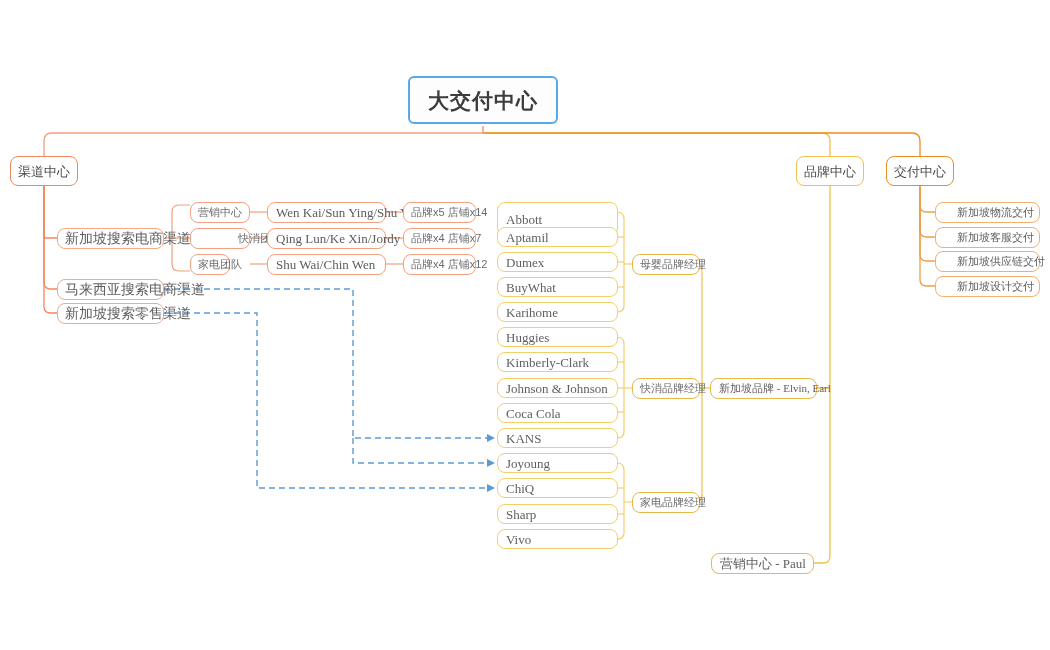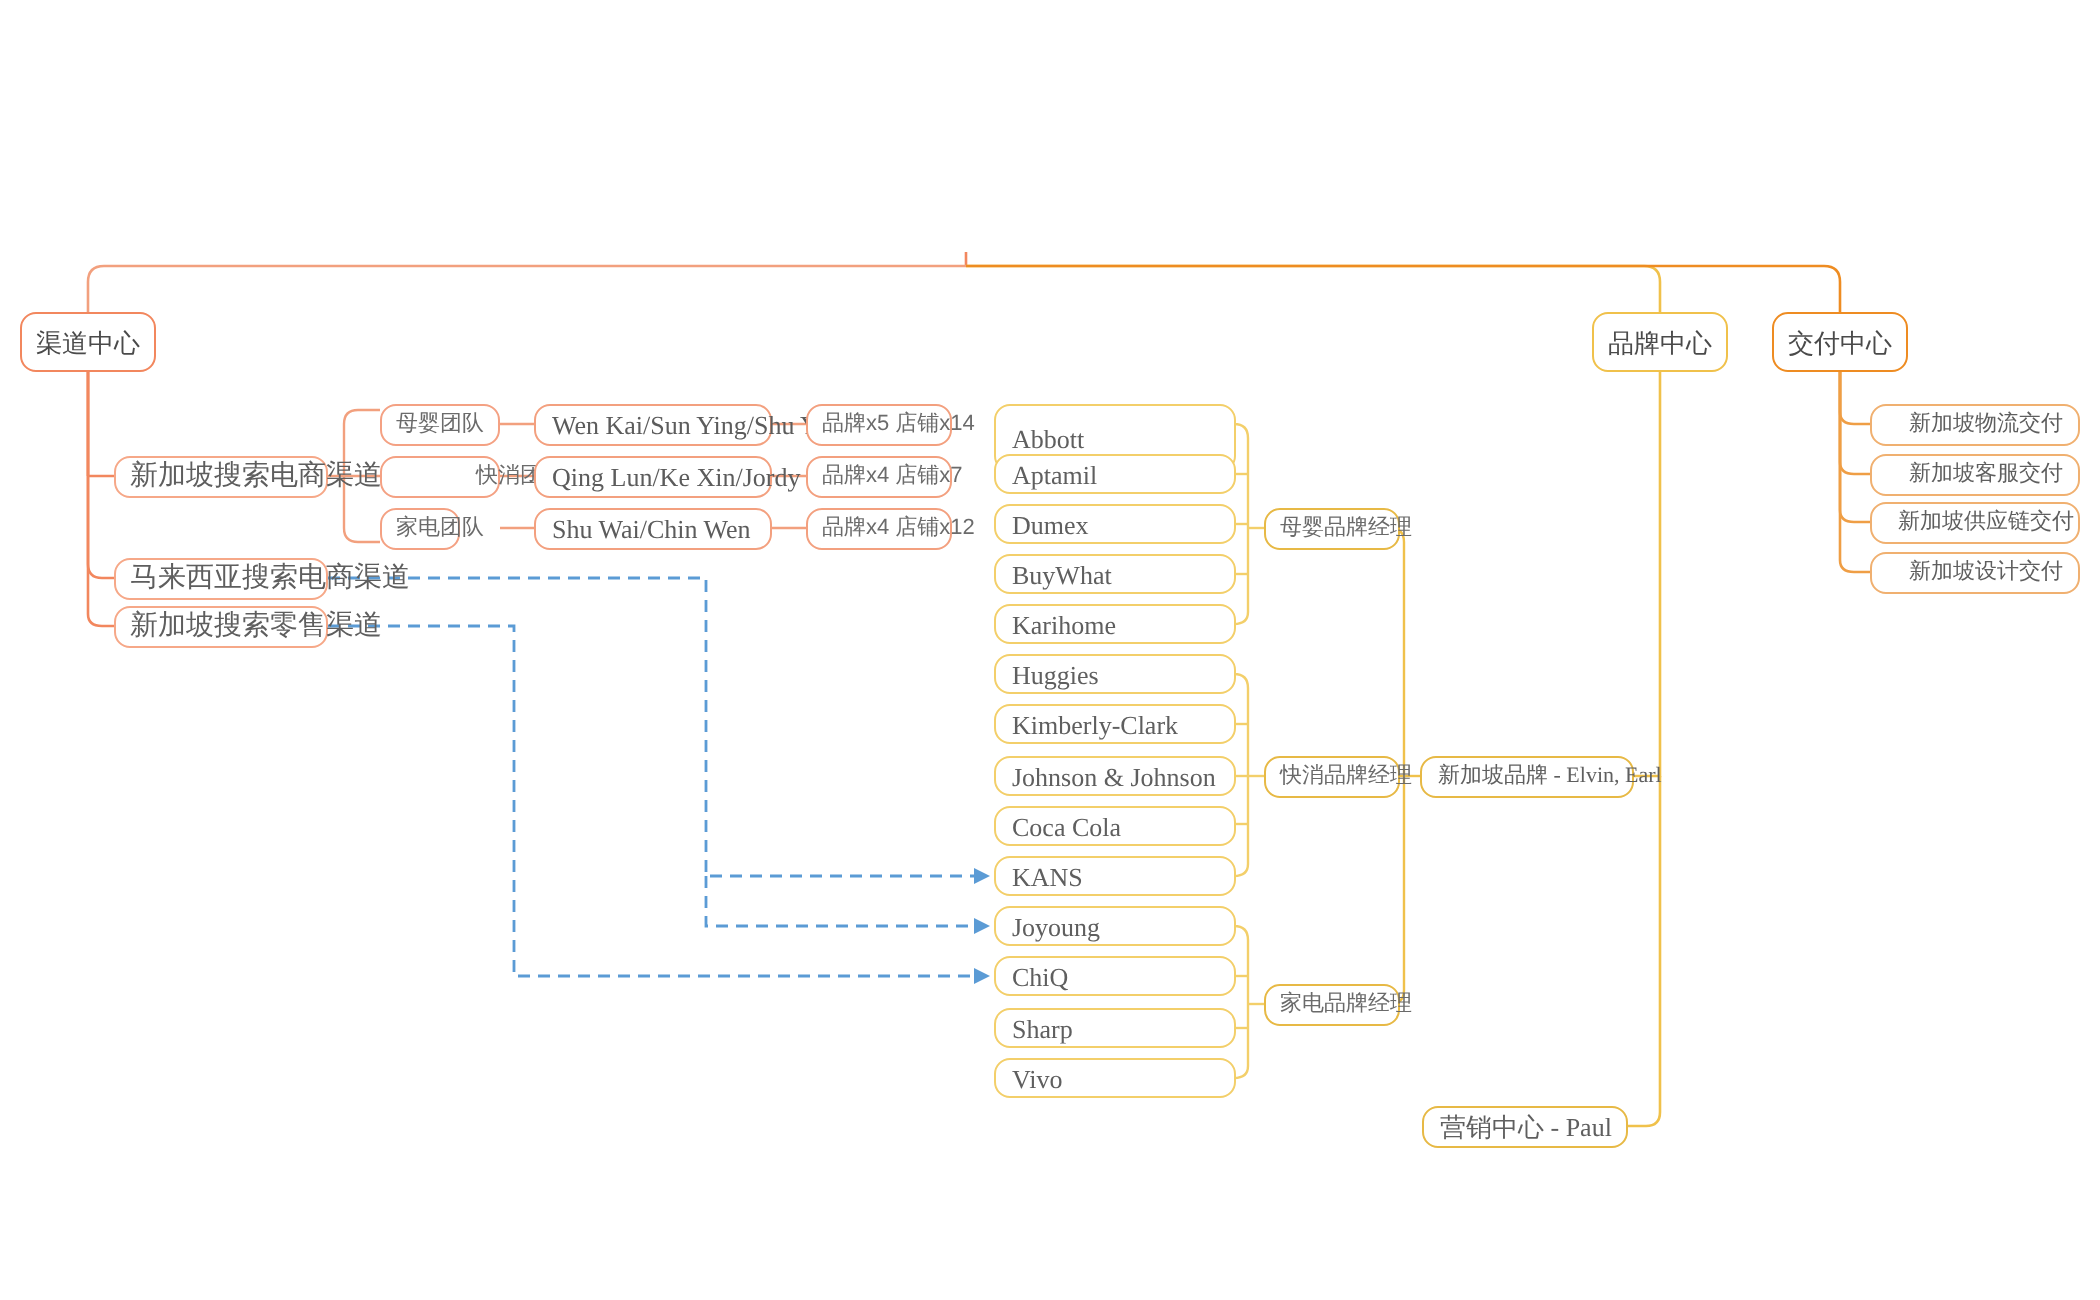--- a/index.html
+++ b/index.html
@@ -139,23 +139,22 @@
   .c3-ctr {
     justify-content: center;
     font-family: "Liberation Sans", "DejaVu Sans", sans-serif;
     font-size: 13px;
     color: #4a4a4a;
   }
   .c3-sub {
     border-color: #f0b070;
     font-family: "Liberation Sans", "DejaVu Sans", sans-serif;
     font-size: 11px;
-    padding-left: 11px;
+    padding-left: 21px;
     color: #5e5e5e;
-    justify-content: center;
   }
 </style>
 </head>
 <body>
 
 <div id="canvas">
 
   <svg id="edges" viewBox="0 0 1050 650">
 
     <path d="M483,126 L483,133" stroke="#f2875e" stroke-width="1.3" fill="none"></path>
@@ -223,37 +222,40 @@
     <path d="M920,186 L920,280 Q920,286 927,286 L935,286" stroke="#ef9e45" stroke-width="1.3" fill="none"></path>
 
     <path d="M164,289 L353,289 L353,438 L492,438" stroke="#5b9bd5" stroke-width="1.4" fill="none" stroke-dasharray="6,4"></path>
     <path d="M353,438 L353,463 L492,463" stroke="#5b9bd5" stroke-width="1.4" fill="none" stroke-dasharray="6,4"></path>
     <path d="M164,313 L257,313 L257,488 L492,488" stroke="#5b9bd5" stroke-width="1.4" fill="none" stroke-dasharray="6,4"></path>
     <path d="M487,434 L495,438 L487,442 Z" fill="#5b9bd5"></path>
     <path d="M487,459 L495,463 L487,467 Z" fill="#5b9bd5"></path>
     <path d="M487,484 L495,488 L487,492 Z" fill="#5b9bd5"></path>
   </svg>
 
+  <div class="node n-root" style="left:408px; top:76px; width:150px; height:48px;">
+    <span class="node-label">大交付中心</span>
+  </div>
 
   <div class="node c1 c1-ctr" style="left:10px; top:156px; width:68px; height:30px;">
     <span class="node-label">渠道中心</span>
   </div>
 
   <div class="node c1 c1-sub" style="left:57px; top:228px; width:107px; height:21px;">
     <span class="node-label">新加坡搜索电商渠道</span>
   </div>
   <div class="node c1 c1-sub" style="left:57px; top:279px; width:107px; height:21px;">
     <span class="node-label">马来西亚搜索电商渠道</span>
   </div>
   <div class="node c1 c1-sub" style="left:57px; top:303px; width:107px; height:21px;">
     <span class="node-label">新加坡搜索零售渠道</span>
   </div>
 
   <div class="node c1 c1-team" style="left:190px; top:202px; width:60px; height:21px;">
-    <span class="node-label">母婴团队</span>
+    <span class="node-label">营销中心</span>
   </div>
   <div class="node c1 c1-team" style="left:190px; top:228px; width:60px; height:21px;padding-left:47px;">
     <span class="node-label">快消团队</span>
   </div>
   <div class="node c1 c1-team" style="left:190px; top:254px; width:40px; height:21px;">
     <span class="node-label">家电团队</span>
   </div>
 
   <div class="node c1 c1-people" style="left:267px; top:202px; width:119px; height:21px;">
     <span class="node-label">Wen Kai/Sun Ying/Shu Ying</span>

